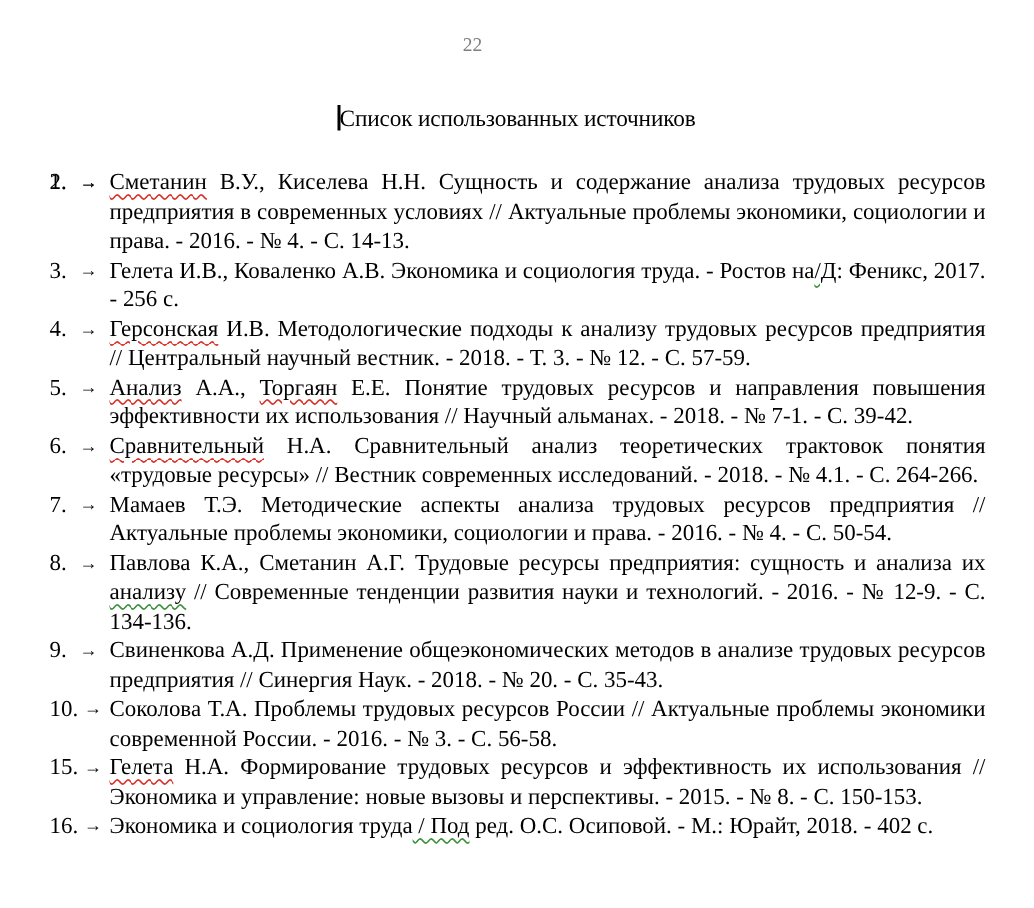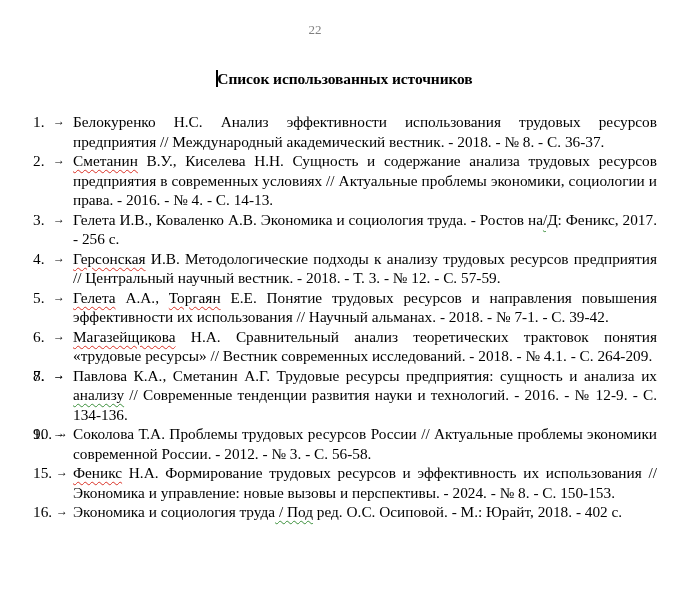--- a/index.html
+++ b/index.html
@@ -1,45 +1,45 @@
 <!DOCTYPE html>
 <html><head>
 <meta charset="utf-8">
 <style>
   html, body { margin: 0; padding: 0; background: #ffffff; }
   body { width: 689px; height: 605px; overflow: hidden; position: relative;
          font-family: "Liberation Serif", "DejaVu Serif", serif; color: #000; }
   .page-number { position: absolute; top: 22px; left: 0; width: 630px; text-align: center;
                  font-size: 13px; color: #7f7f7f; }
   .title { position: absolute; top: 70px; left: 0; width: 689px; text-align: center;
-           font-size: 15.5px; font-weight: bold; letter-spacing: -0.1px; }
+           font-size: 15.5px; font-weight: normal; letter-spacing: -0.1px; }
   .title .cursor { display: inline-block; width: 2px; height: 17px; background: #000;
                    vertical-align: -3px; margin-right: -1px; }
   .list { position: absolute; top: 112px; left: 0; width: 689px; margin: 0; padding: 0; list-style: none; }
   .item { position: relative; padding-left: 73px; padding-right: 32px;
           font-size: 15.3px; line-height: 19.5px; text-align: justify; text-align-last: left; }
   .item .num { position: absolute; left: 33px; top: 0; }
   .item .arrow { position: absolute; left: 53px; top: 0; font-size: 12px; }
   .item .num.wide + .arrow { left: 56px; }
   .sp { text-decoration: underline wavy #d93025; text-decoration-thickness: 1px; text-underline-offset: 3px; }
   .gr { text-decoration: underline wavy #3a8f3a; text-decoration-thickness: 1px; text-underline-offset: 3px; }
 </style>
 </head>
 <body>
 
 <div class="page-number">22</div>
 
 <div class="title"><span class="cursor"></span><span>Список использованных источников</span></div>
 
 <ol class="list">
-    <li class="item"><span class="num">1.</span><span class="arrow">→</span><span>Белокуренко Н.С. Анализ эффективности использования трудовых ресурсов предприятия // Международный академический вестник. - 2018. - № 8. - С. 36-37.</span></li>
+    <li class="item"><span class="num">1.</span><span class="arrow">→</span></li>
     <li class="item"><span class="num">2.</span><span class="arrow">→</span><span class="sp">Сметанин</span><span> В.У., Киселева Н.Н. Сущность и содержание анализа трудовых ресурсов предприятия в современных условиях // Актуальные проблемы экономики, социологии и права. - 2016. - № 4. - С. 14-13.</span></li>
     <li class="item"><span class="num">3.</span><span class="arrow">→</span><span>Гелета И.В., Коваленко А.В. Экономика и социология труда. - Ростов на</span><span class="gr">/Д</span><span>: Феникс, 2017. - 256 с.</span></li>
     <li class="item"><span class="num">4.</span><span class="arrow">→</span><span class="sp">Герсонская</span><span> И.В. Методологические подходы к анализу трудовых ресурсов предприятия // Центральный научный вестник. - 2018. - Т. 3. - № 12. - С. 57-59.</span></li>
-    <li class="item"><span class="num">5.</span><span class="arrow">→</span><span class="sp">Гелета</span><span> А.А., </span><span class="sp">Торгаян</span><span> Е.Е. Понятие трудовых ресурсов и направления повышения эффективности их использования // Научный альманах. - 2018. - № 7-1. - С. 39-42.</span></li>
-    <li class="item"><span class="num">6.</span><span class="arrow">→</span><span class="sp">Магазейщикова</span><span> Н.А. Сравнительный анализ теоретических трактовок понятия «трудовые ресурсы» // Вестник современных исследований. - 2018. - № 4.1. - С. 264-209.</span></li>
-    <li class="item"><span class="num">7.</span><span class="arrow">→</span></li>
+    <li class="item"><span class="num">5.</span><span class="arrow">→</span><span class="sp">Анализ</span><span> А.А., </span><span class="sp">Торгаян</span><span> Е.Е. Понятие трудовых ресурсов и направления повышения эффективности их использования // Научный альманах. - 2018. - № 7-1. - С. 39-42.</span></li>
+    <li class="item"><span class="num">6.</span><span class="arrow">→</span><span class="sp">Сравнительный</span><span> Н.А. Сравнительный анализ теоретических трактовок понятия «трудовые ресурсы» // Вестник современных исследований. - 2018. - № 4.1. - С. 264-266.</span></li>
+    <li class="item"><span class="num">7.</span><span class="arrow">→</span><span>Мамаев Т.Э. Методические аспекты анализа трудовых ресурсов предприятия // Актуальные проблемы экономики, социологии и права. - 2016. - № 4. - С. 50-54.</span></li>
     <li class="item"><span class="num">8.</span><span class="arrow">→</span><span>Павлова К.А., Сметанин А.Г. Трудовые ресурсы предприятия: сущность и анализа их </span><span class="gr">анализу</span><span> // Современные тенденции развития науки и технологий. - 2016. - № 12-9. - С. 134-136.</span></li>
-    <li class="item"><span class="num">9.</span><span class="arrow">→</span></li>
-    <li class="item"><span class="num wide">10.</span><span class="arrow">→</span><span>Соколова Т.А. Проблемы трудовых ресурсов России // Актуальные проблемы экономики современной России. - 2012. - № 3. - С. 56-58.</span></li>
-    <li class="item"><span class="num wide">15.</span><span class="arrow">→</span><span class="sp">Феникс</span><span> Н.А. Формирование трудовых ресурсов и эффективность их использования // Экономика и управление: новые вызовы и перспективы. - 2024. - № 8. - С. 150-153.</span></li>
+    <li class="item"><span class="num">9.</span><span class="arrow">→</span><span>Свиненкова А.Д. Применение общеэкономических методов в анализе трудовых ресурсов предприятия // Синергия Наук. - 2018. - № 20. - С. 35-43.</span></li>
+    <li class="item"><span class="num wide">10.</span><span class="arrow">→</span><span>Соколова Т.А. Проблемы трудовых ресурсов России // Актуальные проблемы экономики современной России. - 2016. - № 3. - С. 56-58.</span></li>
+    <li class="item"><span class="num wide">15.</span><span class="arrow">→</span><span class="sp">Гелета</span><span> Н.А. Формирование трудовых ресурсов и эффективность их использования // Экономика и управление: новые вызовы и перспективы. - 2015. - № 8. - С. 150-153.</span></li>
     <li class="item"><span class="num wide">16.</span><span class="arrow">→</span><span>Экономика и социология труда</span><span class="gr"> / Под</span><span> ред. О.С. Осиповой. - М.: Юрайт, 2018. - 402 с.</span></li>
   </ol>
 
 </body></html>

